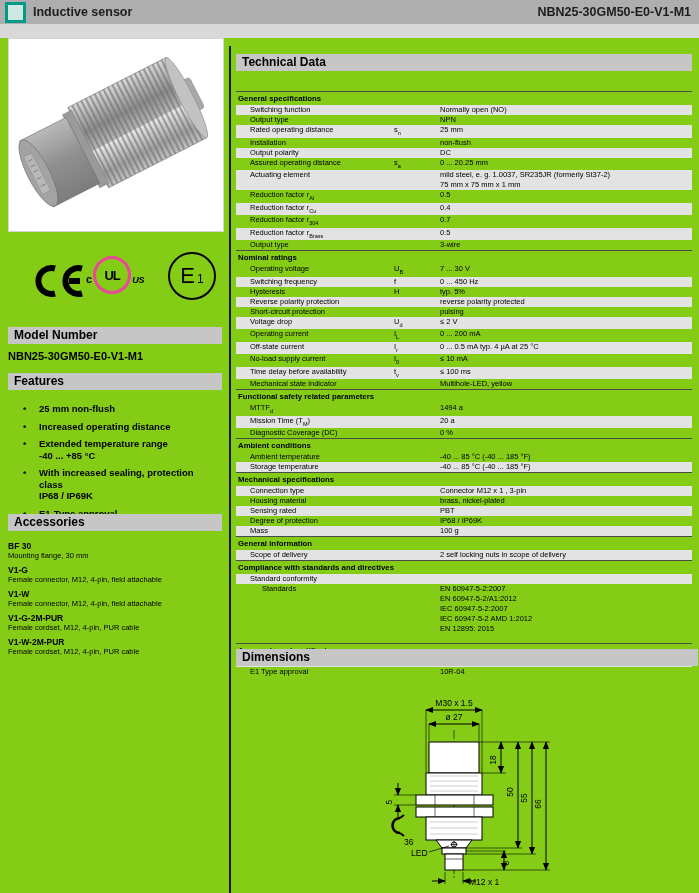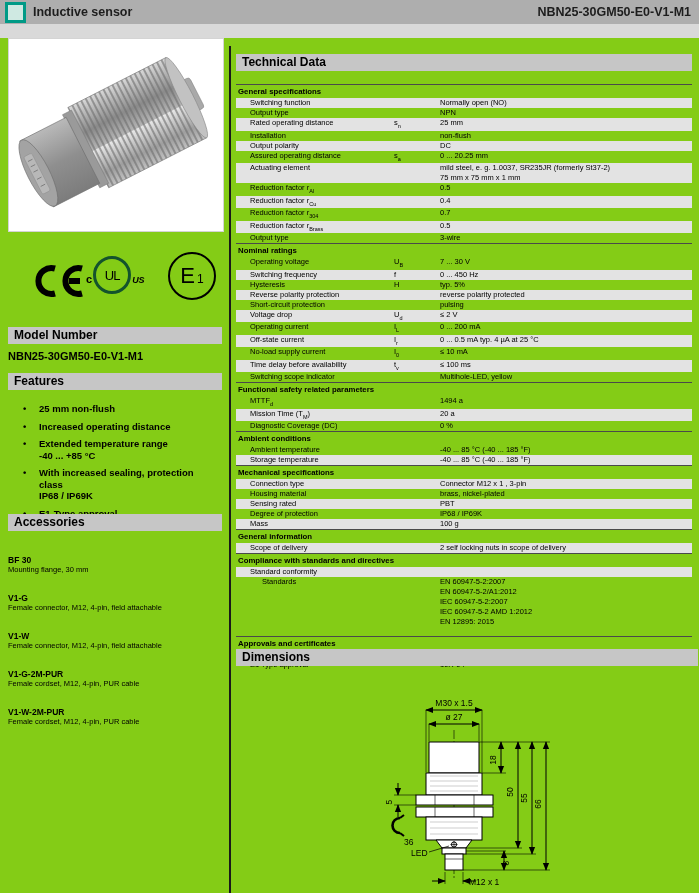--- a/index.html
+++ b/index.html
@@ -17,44 +17,44 @@
 
   
   .big-bar{background:#c6c6c6;height:17px;line-height:17px;font-size:12px;font-weight:bold;padding-left:6px;}
 
   
   .photo-frame{position:absolute;left:8px;top:38px;width:214px;height:192px;background:#fff;border:1px solid #d4d4d4;}
   .certs{position:absolute;left:8px;top:248px;width:214px;height:70px;}
   .ce-mark{position:absolute;left:22px;top:16px;}
   .ul-mark{position:absolute;left:78px;top:8px;display:flex;align-items:center;}
   .ul-c{font-size:11px;font-weight:bold;margin-right:1px;margin-top:8px;}
-  .ul-circle{width:32px;height:32px;border:3px solid #14532d;border-radius:50%;display:flex;align-items:center;justify-content:center;font-weight:normal;font-size:13px;letter-spacing:-1px;}
+  .ul-circle{width:32px;height:32px;border:3px solid #ec4899;border-radius:50%;display:flex;align-items:center;justify-content:center;font-weight:bold;font-size:13px;letter-spacing:-1px;}
   .ul-us{font-size:9px;font-weight:bold;margin-left:1px;margin-top:10px;font-style:italic;}
   .e1-mark{position:absolute;left:160px;top:4px;width:44px;height:44px;border:2px solid #000;border-radius:50%;
            display:flex;align-items:center;justify-content:center;}
   .e1-letter{font-size:22px;}
   .e1-number{font-size:12px;margin-left:2px;margin-top:6px;}
 
   .model-bar{position:absolute;left:8px;top:327px;width:208px;}
   .model-value{position:absolute;left:8px;top:350px;font-size:11px;font-weight:bold;}
 
   .features-bar{position:absolute;left:8px;top:373px;width:208px;}
   .features-list{position:absolute;left:10px;top:396px;width:200px;margin:7px;padding:0;list-style:none;}
   .features-list li{position:relative;padding-left:22px;font-size:9.5px;font-weight:bold;line-height:11.5px;
                     margin-bottom:6px;white-space:pre-line;}
   .features-list li::before{content:"•";position:absolute;left:6px;top:0;}
 
   .acc-bar{position:absolute;left:8px;top:514px;width:208px;}
   .acc-list{position:absolute;left:8px;top:536px;width:208px;}
-  .acc-name{font-size:8.5px;font-weight:bold;margin-top:19px;line-height:10px;}
+  .acc-name{font-size:8.5px;font-weight:bold;margin-top:5px;line-height:10px;}
   .acc-desc{font-size:7.5px;line-height:9px;}
 
   
   .right-col{position:absolute;left:236px;top:54px;width:456px;}
-  .tech-bar{margin-bottom:13px;}
+  .tech-bar{margin-bottom:20px;}
   .sec-h{border-top:1px solid #4a4a4a;font-size:7.8px;font-weight:bold;line-height:9px;padding:2px 0 2px 2px;}
   .t-row{display:flex;font-size:7.5px;line-height:10px;min-height:10px;}
   .t-row.stripe{background:#e3e3e3;}
   .t-label{width:158px;padding-left:14px;box-sizing:border-box;}
   .t-label.ind2{padding-left:26px;}
   .t-sym{width:46px;}
   .t-val{flex:1;}
   .sec-gap{height:9px;}
   sub{font-size:5.5px;}
 
@@ -275,21 +275,21 @@
           <span class="t-label">No-load supply current</span>
           <span class="t-sym">I<sub>0</sub></span>
           <span class="t-val">≤ 10 mA</span>
         </div>
         <div class="t-row stripe">
           <span class="t-label">Time delay before availability</span>
           <span class="t-sym">t<sub>v</sub></span>
           <span class="t-val">≤ 100 ms</span>
         </div>
         <div class="t-row">
-          <span class="t-label">Switching scope indicator</span>
+          <span class="t-label">Mechanical state indicator</span>
           <span class="t-sym"></span>
           <span class="t-val">Multihole-LED, yellow</span>
         </div>
         <div class="sec-h">Functional safety related parameters</div>
         <div class="t-row">
           <span class="t-label">MTTF<sub>d</sub></span>
           <span class="t-sym"></span>
           <span class="t-val">1494 a</span>
         </div>
         <div class="t-row stripe">

